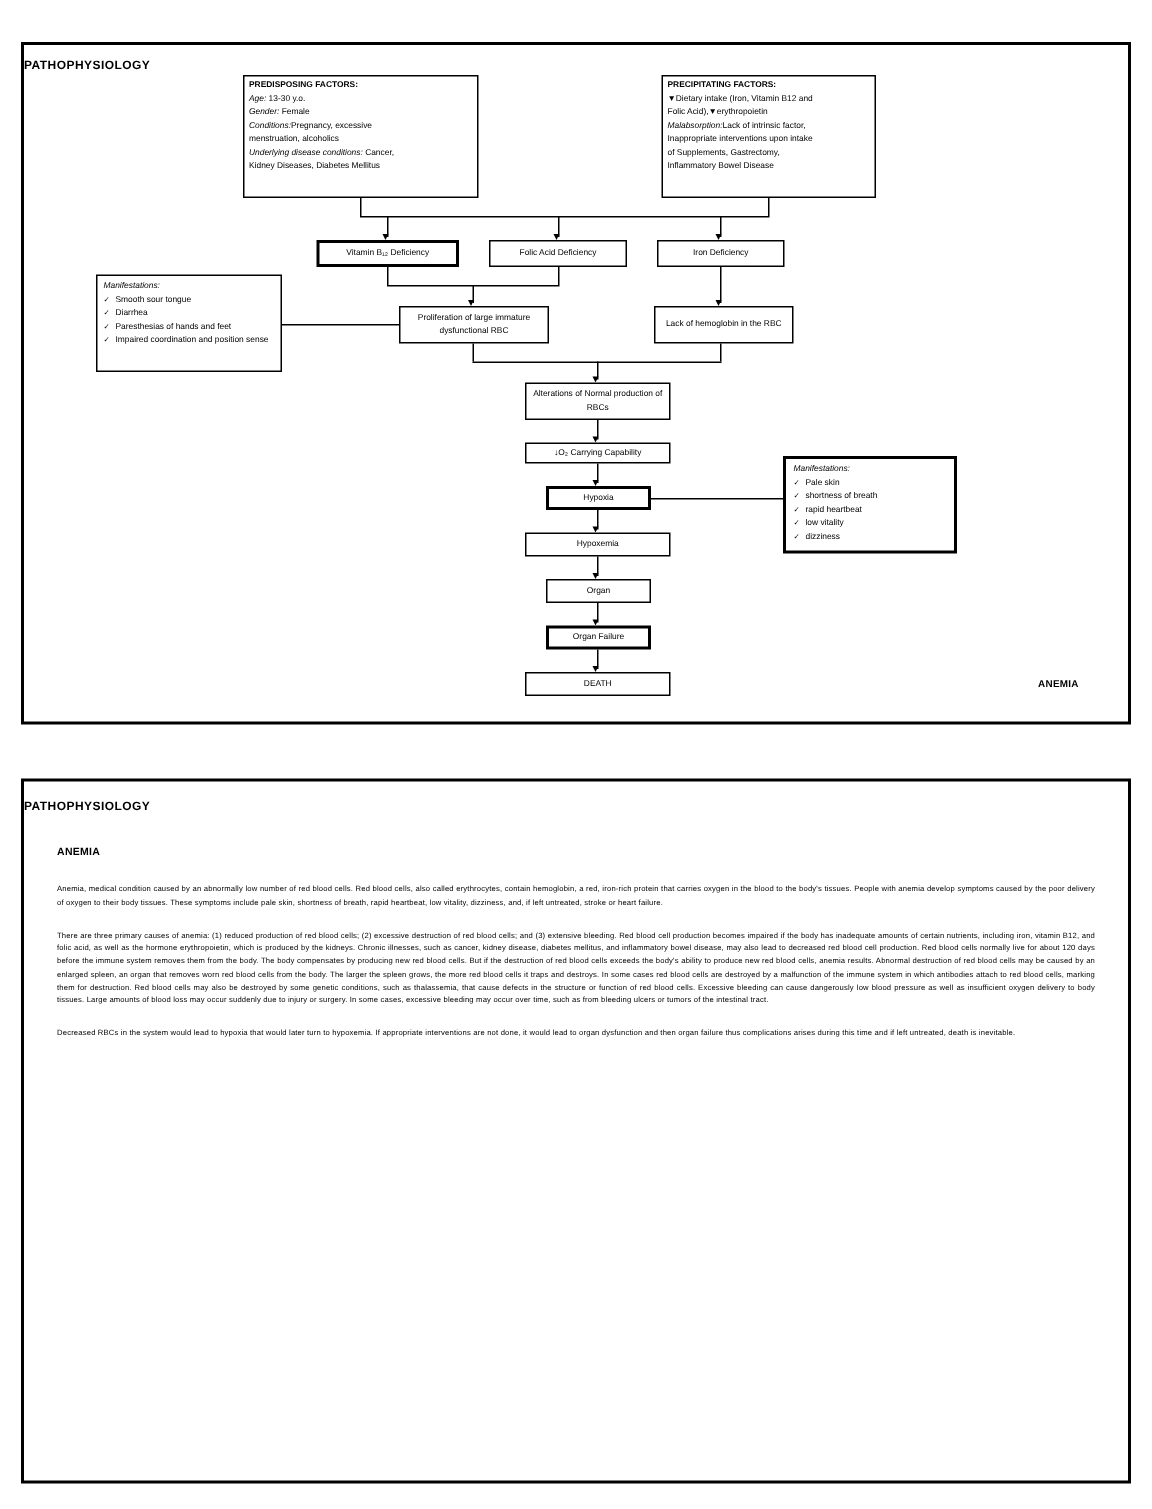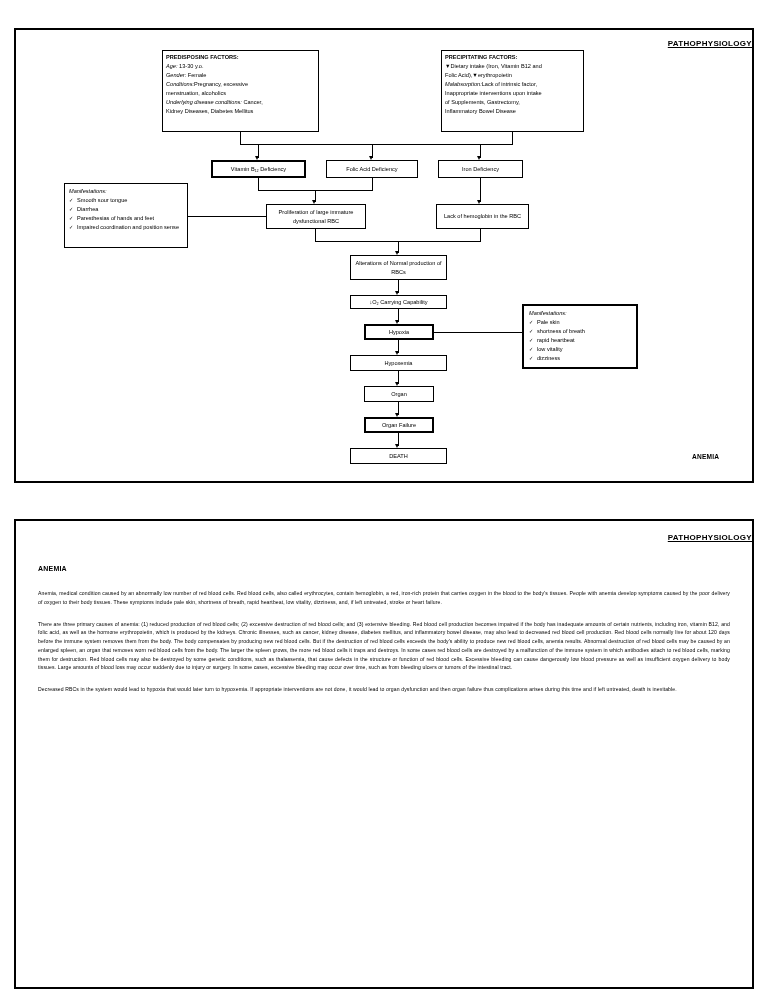--- a/index.html
+++ b/index.html
@@ -2,21 +2,21 @@
 <html><head>
 <meta charset="utf-8">
 <style>
   html,body{margin:0;padding:0;background:#fff;}
   body{width:768px;height:1006px;font-family:"Liberation Sans",sans-serif;color:#000;}
 
   .page{position:absolute;left:14px;background:#fff;border:2.5px solid #000;box-sizing:border-box;}
   #page-diagram{top:28px;width:740px;height:455px;}
   #page-text{top:519px;width:740px;height:470px;}
 
-  .doc-title{position:absolute;width:100%;text-align:right;font-size:8px;font-weight:bold;letter-spacing:.3px;text-decoration:underline;}
+  .doc-title{position:absolute;width:100%;text-align:left;font-size:8px;font-weight:bold;letter-spacing:.3px;}
 
   
   .dwrap{position:absolute;inset:0;}
   .nbox{position:absolute;border:1.2px solid #000;box-sizing:border-box;background:#fff;
         font-size:5.6px;line-height:1.5;display:flex;align-items:center;justify-content:center;
         text-align:center;padding:2px 3px;}
   .nbox.bold{border-width:2px;}
   .nbox.left{justify-content:flex-start;text-align:left;align-items:flex-start;line-height:1.62;}
   .nbox .ttl{font-weight:bold;}
   .nbox em{font-style:italic;}

